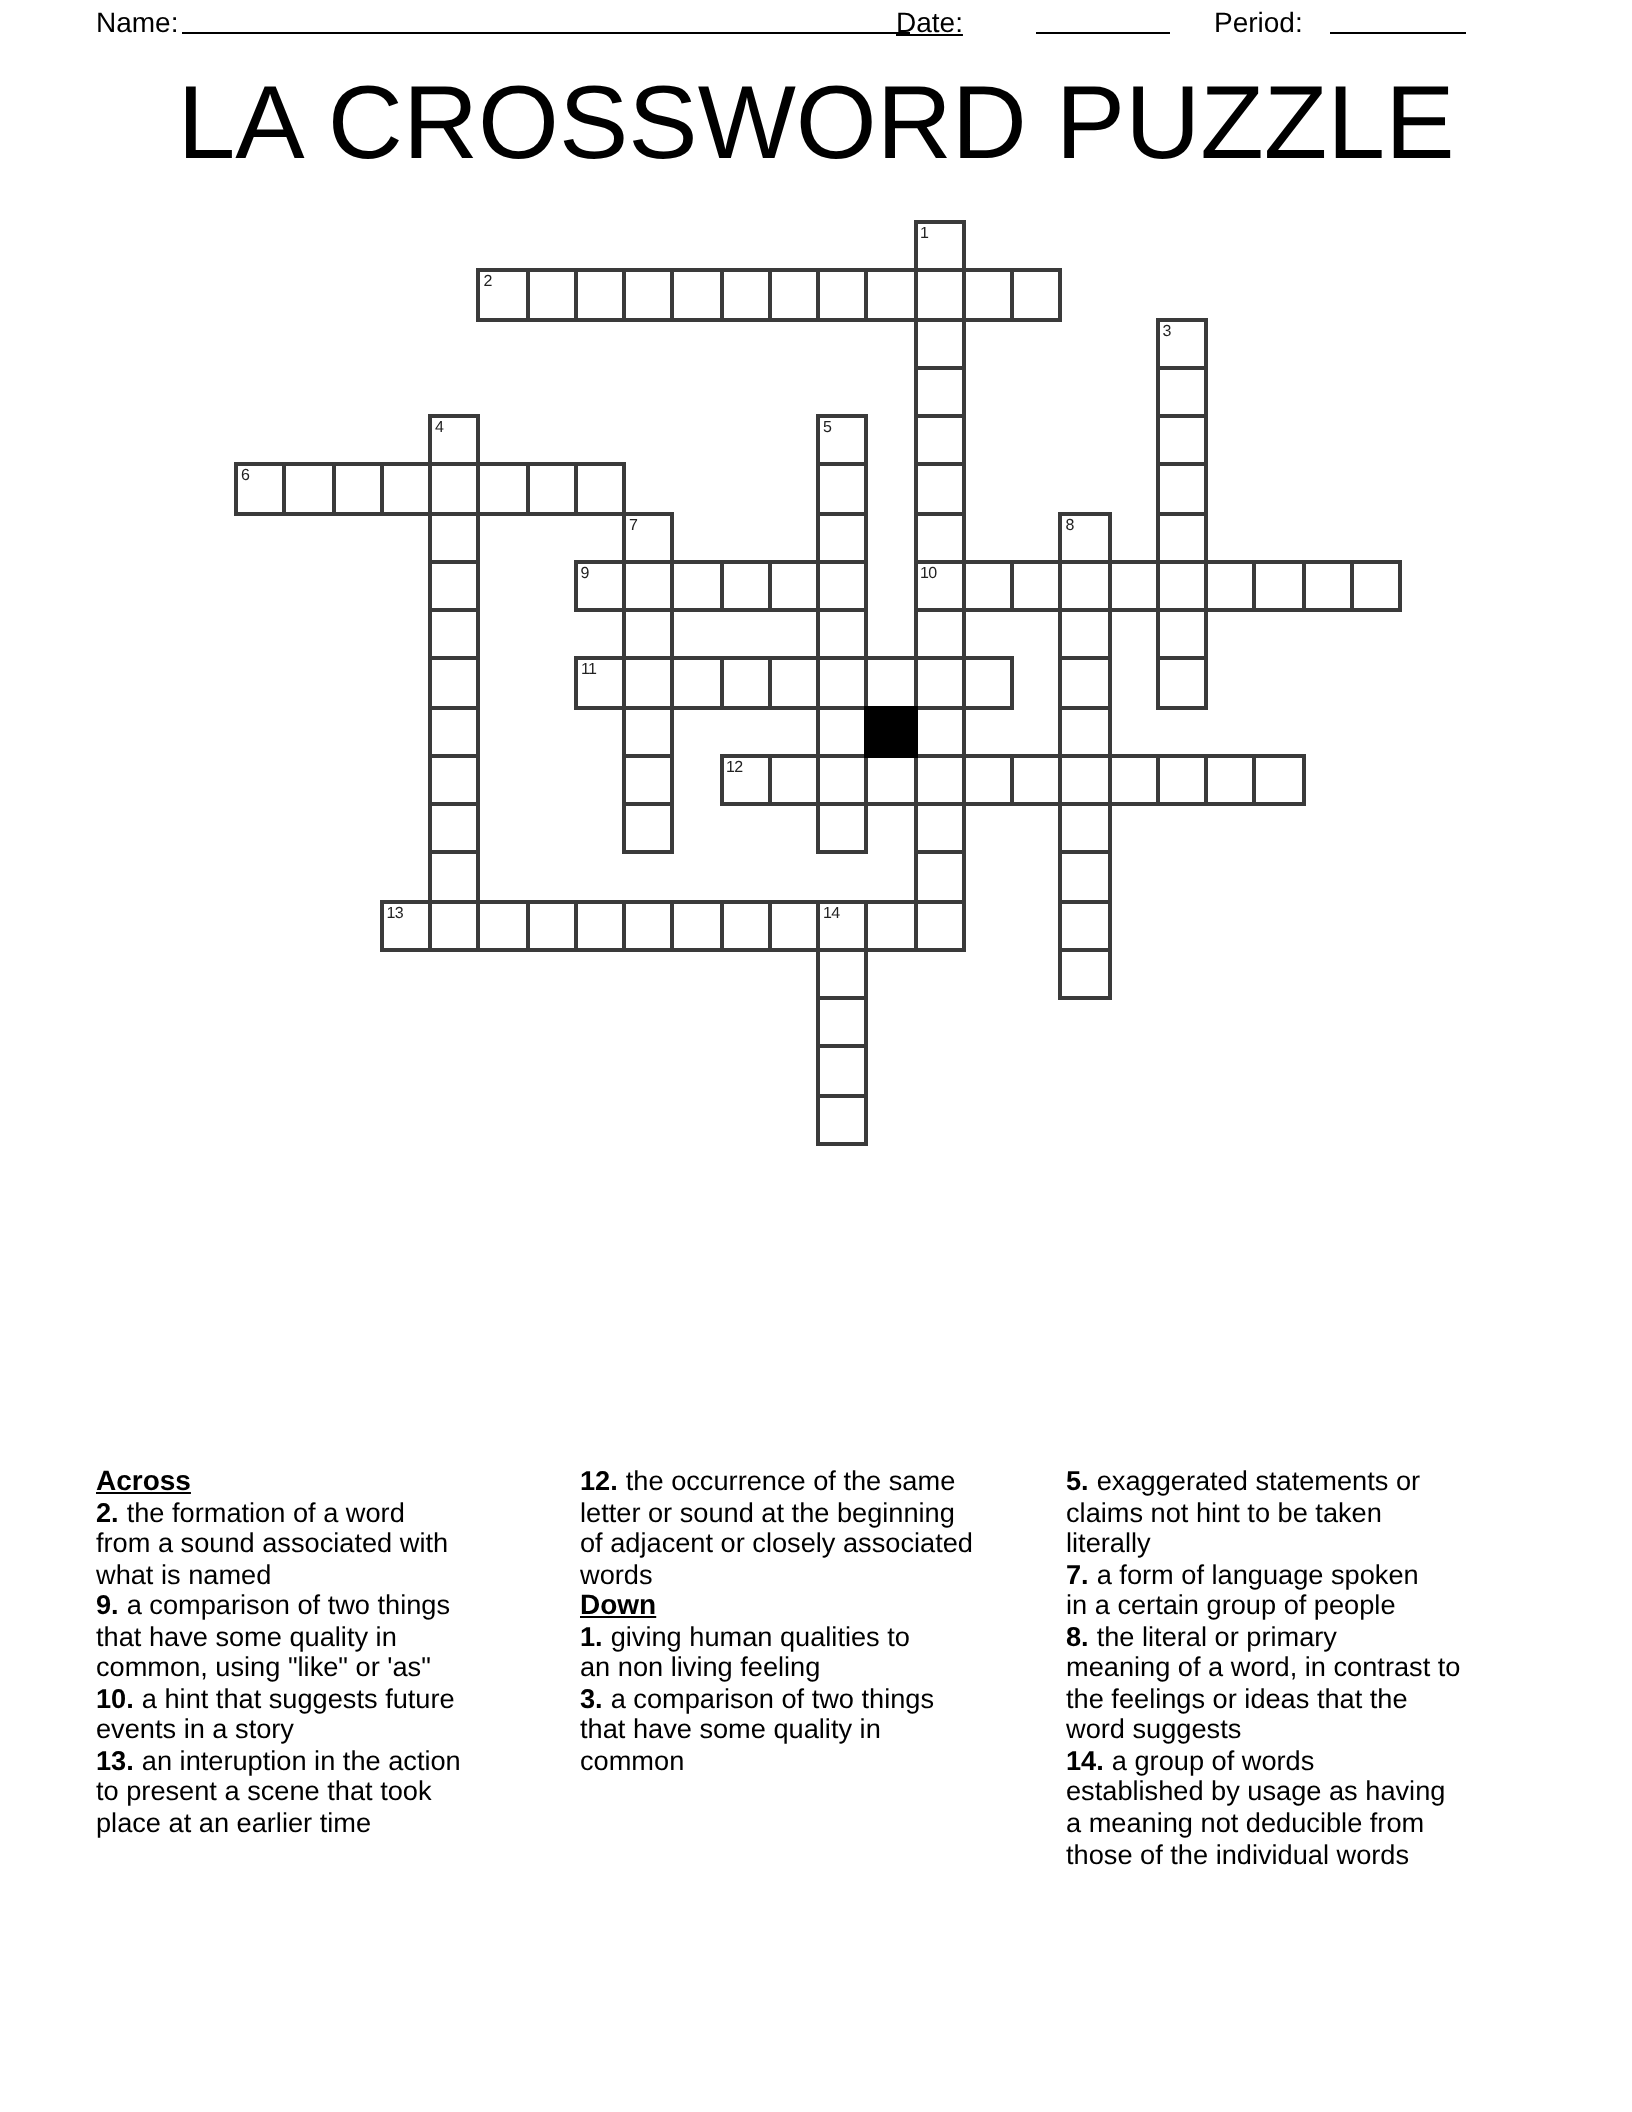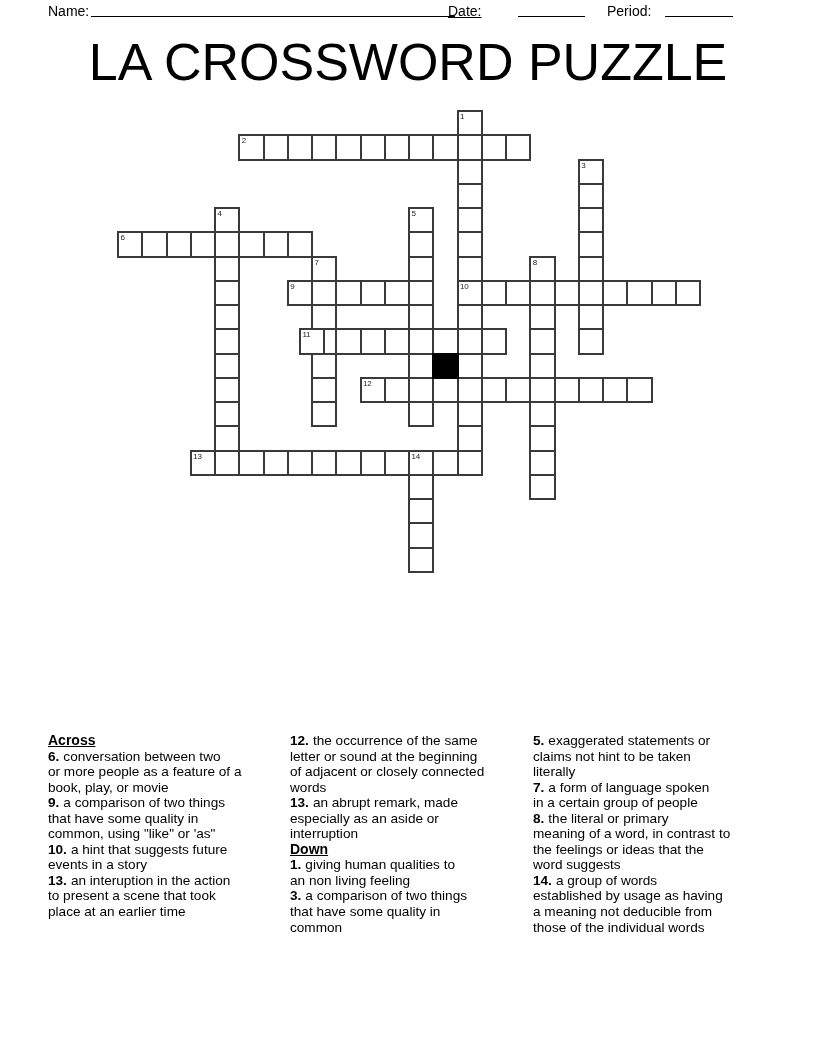--- a/index.html
+++ b/index.html
@@ -160,21 +160,21 @@
       <div class="cell" style="left: 218.25px; top: 169.75px; border-color: rgb(58, 58, 58);"></div>
       <div class="cell" style="left: 242.5px; top: 169.75px; border-color: rgb(58, 58, 58);"></div>
       <div class="cell" style="left: 266.75px; top: 169.75px; border-color: rgb(58, 58, 58);"></div>
       <div class="cell" style="left: 363.75px; top: 169.75px; border-color: rgb(58, 58, 58);"></div>
       <div class="cell" style="left: 388px; top: 169.75px; border-color: rgb(58, 58, 58);"></div>
       <div class="cell" style="left: 436.5px; top: 169.75px; border-color: rgb(58, 58, 58);"></div>
       <div class="cell" style="left: 485px; top: 169.75px; border-color: rgb(58, 58, 58);"></div>
       <div class="cell" style="left: 509.25px; top: 169.75px; border-color: rgb(58, 58, 58);"></div>
       <div class="cell" style="left: 533.5px; top: 169.75px; border-color: rgb(58, 58, 58);"></div>
       <div class="cell" style="left: 557.75px; top: 169.75px; border-color: rgb(58, 58, 58);"></div>
-      <div class="cell" style="left: 182px; top: 218.25px; border-color: rgb(58, 58, 58);">
+      <div class="cell" style="left: 170px; top: 218.25px; border-color: rgb(58, 58, 58);">
         <span class="cellnum">11</span>
       </div>
       <div class="cell" style="left: 218.25px; top: 218.25px; border-color: rgb(58, 58, 58);"></div>
       <div class="cell" style="left: 242.5px; top: 218.25px; border-color: rgb(58, 58, 58);"></div>
       <div class="cell" style="left: 266.75px; top: 218.25px; border-color: rgb(58, 58, 58);"></div>
       <div class="cell" style="left: 315.25px; top: 218.25px; border-color: rgb(58, 58, 58);"></div>
       <div class="cell" style="left: 363.75px; top: 218.25px; border-color: rgb(58, 58, 58);"></div>
       <div class="cell" style="left: 242.5px; top: 266.75px; border-color: rgb(58, 58, 58);">
         <span class="cellnum">12</span>
       </div>
@@ -202,40 +202,37 @@
       <div class="cell" style="left: 315.25px; top: 339.5px; border-color: rgb(58, 58, 58);"></div>
       <div class="cell" style="left: 291px; top: 363.75px; border-color: rgb(58, 58, 58);"></div>
       <div class="cell" style="left: 291px; top: 388px; border-color: rgb(58, 58, 58);"></div>
       <div class="cell" style="left: 291px; top: 412.25px; border-color: rgb(58, 58, 58);"></div>
       <div class="cell" style="left: 291px; top: 436.5px; border-color: rgb(58, 58, 58);"></div>
       <div class="cell black" style="left: 315.25px; top: 242.5px; background: rgb(0, 0, 0);"></div>
     </div>
 
   <div class="clues-col" id="clues-col-1">
       <p class="clue-heading">Across</p>
-      <p class="clue"><span class="clue-num">6.</span><span class="clue-text">conversation between two
-or more people as a feature of a
-book, play, or movie</span></p>
+      <p class="clue"><span class="clue-num">2.</span><span class="clue-text">the formation of a word
+from a sound associated with
+what is named</span></p>
       <p class="clue"><span class="clue-num">9.</span><span class="clue-text">a comparison of two things
 that have some quality in
 common, using "like" or 'as"</span></p>
       <p class="clue"><span class="clue-num">10.</span><span class="clue-text">a hint that suggests future
 events in a story</span></p>
       <p class="clue"><span class="clue-num">13.</span><span class="clue-text">an interuption in the action
 to present a scene that took
 place at an earlier time</span></p>
     </div>
   <div class="clues-col" id="clues-col-2">
       <p class="clue"><span class="clue-num">12.</span><span class="clue-text">the occurrence of the same
 letter or sound at the beginning
-of adjacent or closely connected
+of adjacent or closely associated
 words</span></p>
-      <p class="clue"><span class="clue-num">13.</span><span class="clue-text">an abrupt remark, made
-especially as an aside or
-interruption</span></p>
       <p class="clue-heading">Down</p>
       <p class="clue"><span class="clue-num">1.</span><span class="clue-text">giving human qualities to
 an non living feeling</span></p>
       <p class="clue"><span class="clue-num">3.</span><span class="clue-text">a comparison of two things
 that have some quality in
 common</span></p>
     </div>
   <div class="clues-col" id="clues-col-3">
       <p class="clue"><span class="clue-num">5.</span><span class="clue-text">exaggerated statements or
 claims not hint to be taken

